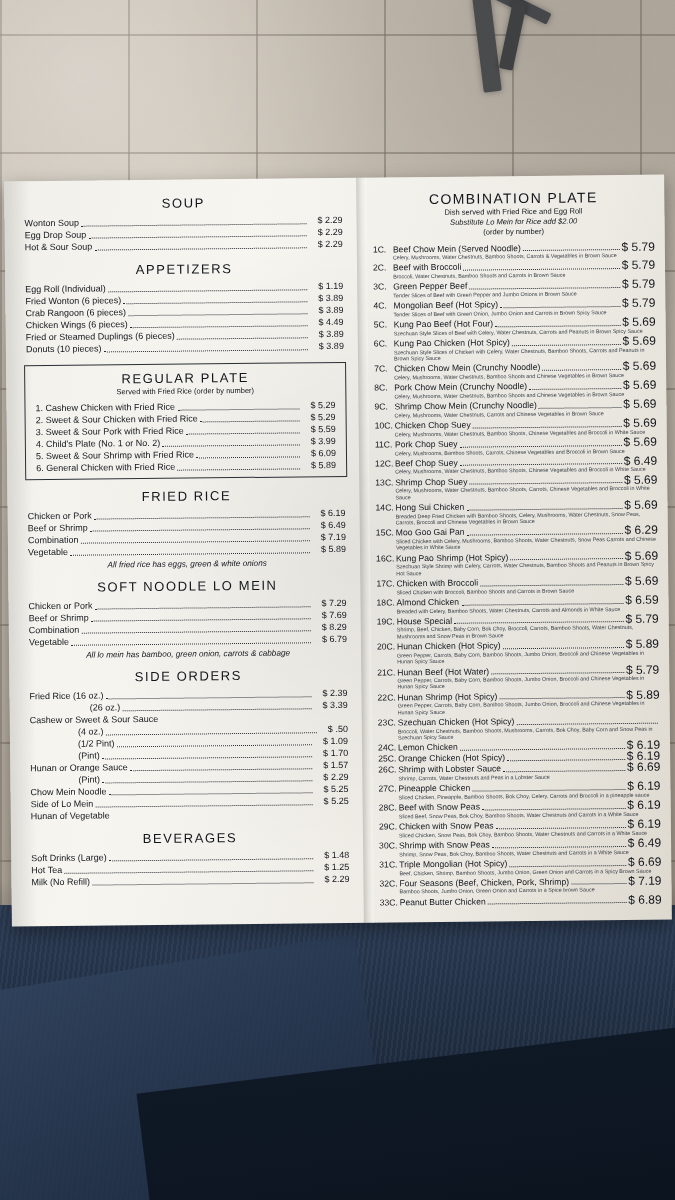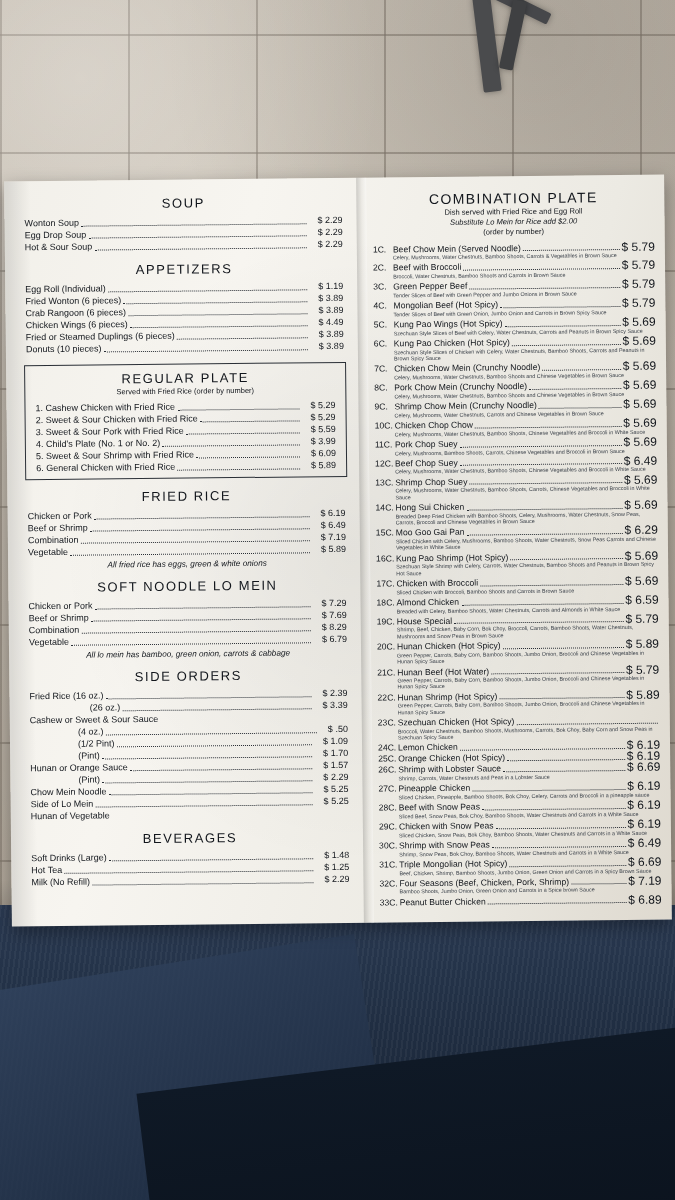--- a/index.html
+++ b/index.html
@@ -401,21 +401,21 @@
                   <span class="cdots"></span>
                   <span class="cprice">$ 5.79</span>
                 </div>
                 <div class="cdesc">Tender Slices of Beef with Green Onion, Jumbo Onion and Carrots in Brown Spicy Sauce</div>
               </div>
             </div>
             <div class="crow">
               <span class="cno">5C.</span>
               <div class="cmid">
                 <div class="cname">
-                  <span>Kung Pao Wings (Hot Spicy)</span>
+                  <span>Kung Pao Beef (Hot Four)</span>
                   <span class="cdots"></span>
                   <span class="cprice">$ 5.69</span>
                 </div>
                 <div class="cdesc">Szechuan Style Slices of Beef with Celery, Water Chestnuts, Carrots and Peanuts in Brown Spicy Sauce</div>
               </div>
             </div>
             <div class="crow">
               <span class="cno">6C.</span>
               <div class="cmid">
                 <div class="cname">
@@ -456,21 +456,21 @@
                   <span class="cdots"></span>
                   <span class="cprice">$ 5.69</span>
                 </div>
                 <div class="cdesc">Celery, Mushrooms, Water Chestnuts, Carrots and Chinese Vegetables in Brown Sauce</div>
               </div>
             </div>
             <div class="crow">
               <span class="cno">10C.</span>
               <div class="cmid">
                 <div class="cname">
-                  <span>Chicken Chop Chow</span>
+                  <span>Chicken Chop Suey</span>
                   <span class="cdots"></span>
                   <span class="cprice">$ 5.69</span>
                 </div>
                 <div class="cdesc">Celery, Mushrooms, Water Chestnuts, Bamboo Shoots, Chinese Vegetables and Broccoli in White Sauce</div>
               </div>
             </div>
             <div class="crow">
               <span class="cno">11C.</span>
               <div class="cmid">
                 <div class="cname">

